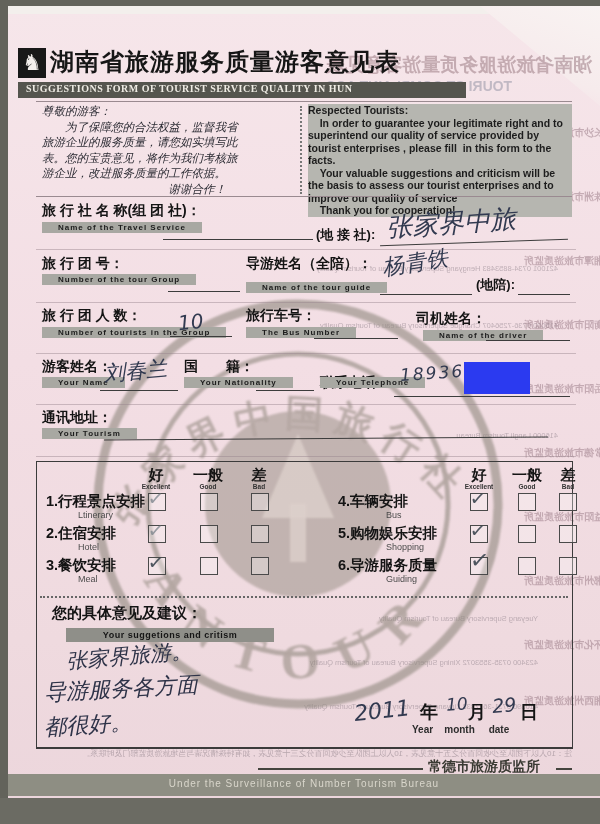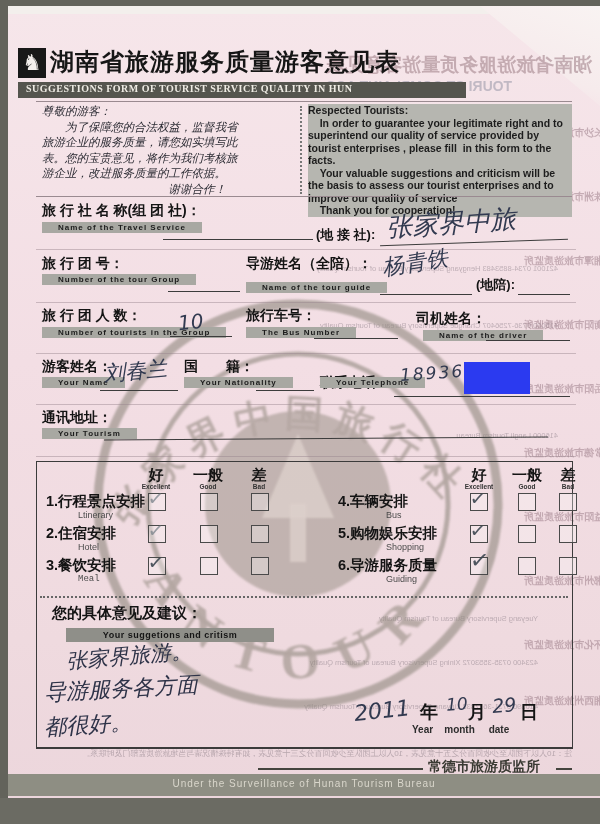--- a/index.html
+++ b/index.html
@@ -232,21 +232,21 @@
         <span class="mark">✓</span>
       </div>
     <div class="cb" style="left:192px;top:519px;">
         <span class="mark"></span>
       </div>
     <div class="cb" style="left:243px;top:519px;">
         <span class="mark"></span>
       </div>
 
     <span class="item-zh" style="left:38px;top:550px;">3.餐饮安排</span>
-    <span class="item-en" style="left:70px;top:568px;font-family:Liberation Mono, monospace;">Meal</span>
+    <span class="item-en" style="left:70px;top:568px;">Meal</span>
     <div class="cb chk-dark" style="left:140px;top:551px;">
         <span class="mark">✓</span>
       </div>
     <div class="cb" style="left:192px;top:551px;">
         <span class="mark"></span>
       </div>
     <div class="cb" style="left:243px;top:551px;">
         <span class="mark"></span>
       </div>
 
@@ -299,16 +299,16 @@
     <span class="hw" style="left:438px;top:688px;font-size:17px;transform:rotate(-4deg);">10</span>
     <span class="date-zh" style="left:460px;top:694px;">月</span>
     <span class="hw" style="left:484px;top:688px;font-size:19px;transform:rotate(-5deg);">29</span>
     <span class="date-zh" style="left:512px;top:694px;">日</span>
     <span class="date-sub">Year    month     date</span>
 
     <div class="foot-line" style="left:250px;width:165px;"></div>
     <span class="foot-zh">常德市旅游质监所</span>
     <div class="foot-line" style="left:548px;width:16px;"></div>
     <div class="foot-bar"></div>
-    <div class="foot-en">Under the Surveillance of Hunan Tourism Bureau</div>
+    <div class="foot-en">Under the Surveillance of Number Tourism Bureau</div>
   </div>
   <div class="below"></div>
 </div>
 
 </body></html>

